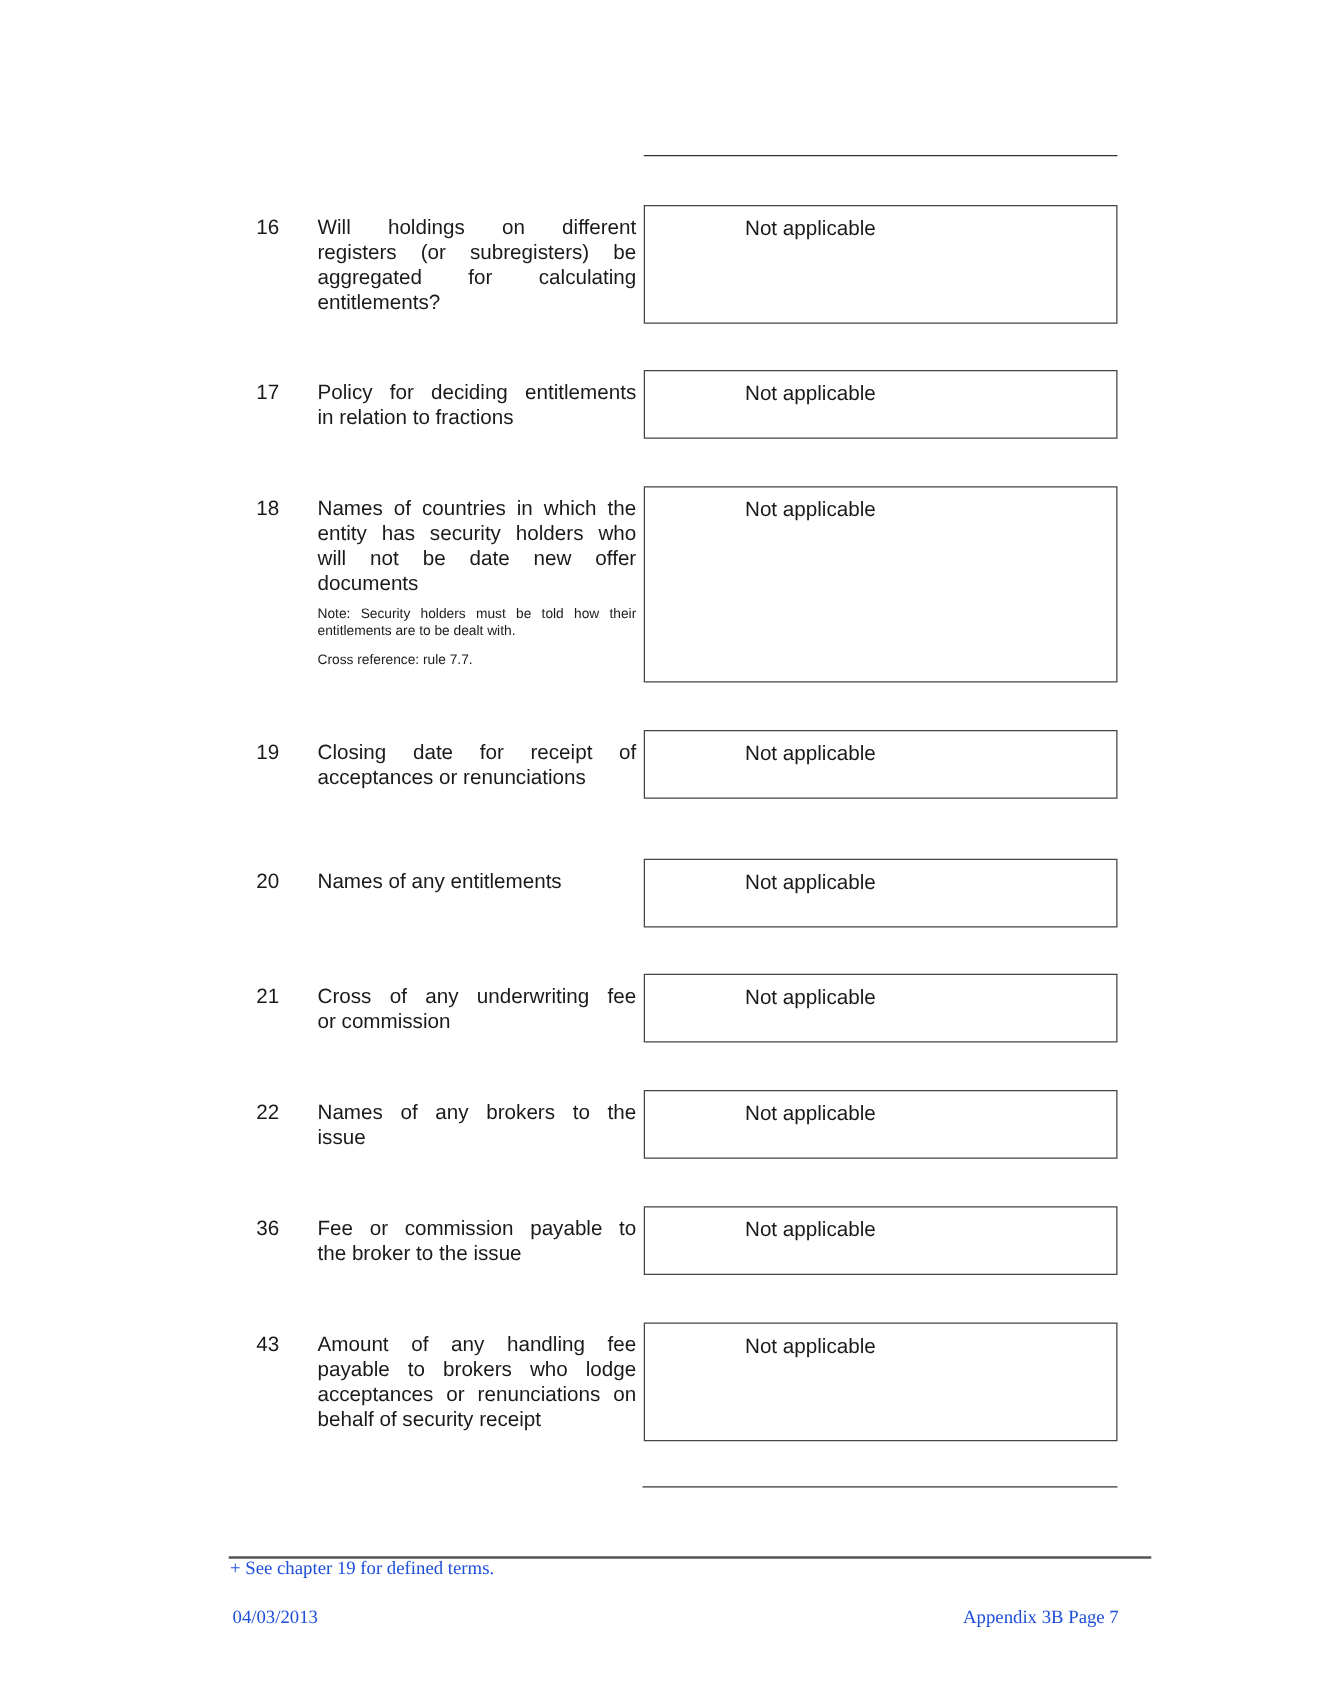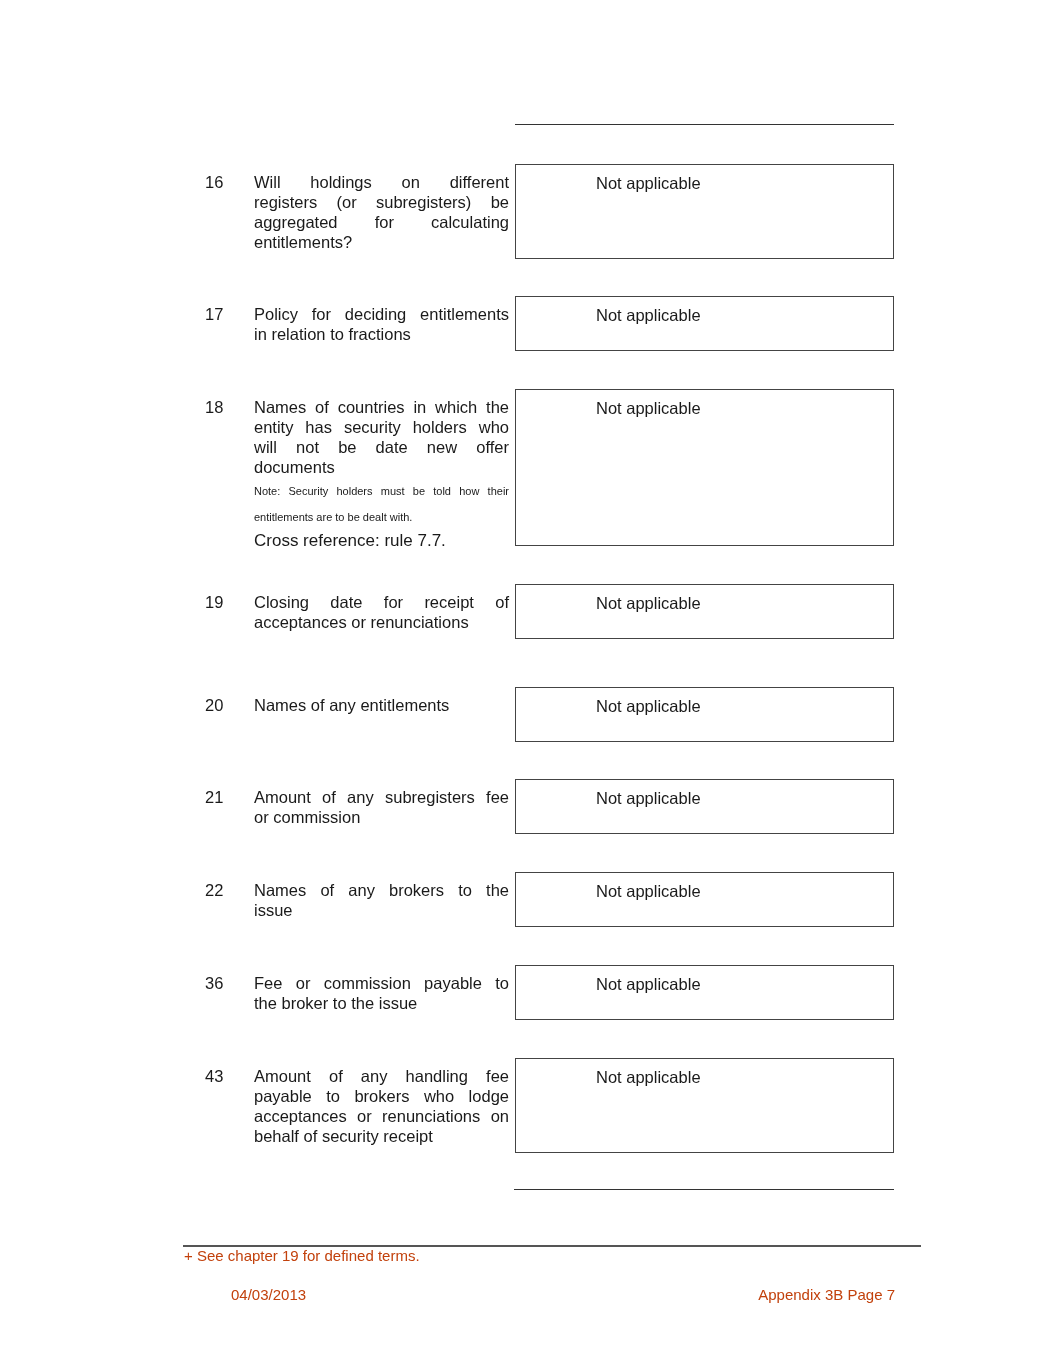--- a/index.html
+++ b/index.html
@@ -7,26 +7,26 @@
          font-family: "Liberation Sans", sans-serif; color: #1a1a1a; }
   .hline { position: absolute; height: 0; border-top: 1.5px solid #333; }
   .item { position: absolute; left: 0; width: 1055px; }
   .num { position: absolute; left: 205px; top: 0; font-size: 16.5px; line-height: 20px; }
   .q { position: absolute; left: 254px; width: 255px; top: 0; font-size: 16.5px; line-height: 20px;
        text-align: justify; }
   .q .line { display: block; text-align: justify; text-align-last: justify; }
   .q .line.last { text-align-last: left; }
   .note { font-size: 11px; line-height: 13.5px; margin-top: 8px; display: block; }
   .note .line { text-align-last: justify; }
-  .note .line.last { text-align-last: left; margin-top: 12px; }
-  .xref { font-size: 17px; line-height: 13.5px; margin-top: 10px; display: block; }
+  .note .line.last { text-align-last: left; }
+  .xref { font-size: 11px; line-height: 13.5px; margin-top: 10px; display: block; }
   .box { position: absolute; left: 515px; width: 377px; border: 1.5px solid #444; top: -8px; text-align: right; }
   .box .val { position: absolute; left: 80px; top: 8px; font-size: 16.5px; line-height: 20px; }
   .footer-line { position: absolute; left: 183px; width: 738px; top: 1245px; border-top: 2px solid #555; }
-  .serif { font-family: Liberation Sans, sans-serif; font-size: 15px; color: #c2410c; position: absolute; }
+  .serif { font-family: Liberation Serif, serif; font-size: 15px; color: #1d4ed8; position: absolute; }
 </style>
 </head>
 <body>
 
 <div class="hline" style="left:515px; width:379px; top:124px;"></div>
 
 <div class="item" style="top:172px;">
   <span class="num">16</span>
   <div class="q">
     <span class="line">Will holdings on different</span>
@@ -85,21 +85,21 @@
     <span class="line last">Names of any entitlements</span>
   </div>
   <div class="box" style="height:53px;">
     <span class="val">Not applicable</span>
   </div>
 </div>
 
 <div class="item" style="top:787px;">
   <span class="num">21</span>
   <div class="q">
-    <span class="line">Amount of any subregisters fee</span>
+    <span class="line">Cross of any underwriting fee</span>
     <span class="line last">or commission</span>
   </div>
   <div class="box" style="height:53px;">
     <span class="val">Not applicable</span>
   </div>
 </div>
 
 <div class="item" style="top:880px;">
   <span class="num">22</span>
   <div class="q">
@@ -132,14 +132,14 @@
   </div>
   <div class="box" style="height:93px;">
     <span class="val">Not applicable</span>
   </div>
 </div>
 
 <div class="hline" style="left:514px; width:380px; top:1189px;"></div>
 
 <div class="footer-line"></div>
 <span class="serif" style="left:184px; top:1247px;">+ See chapter 19 for defined terms.</span>
-<span class="serif" style="left:186px; top:1286px;margin-left:45px;">04/03/2013</span>
+<span class="serif" style="left:186px; top:1286px;">04/03/2013</span>
 <span class="serif" style="right:160px; top:1286px;">Appendix 3B Page 7</span>
 
 </body></html>

